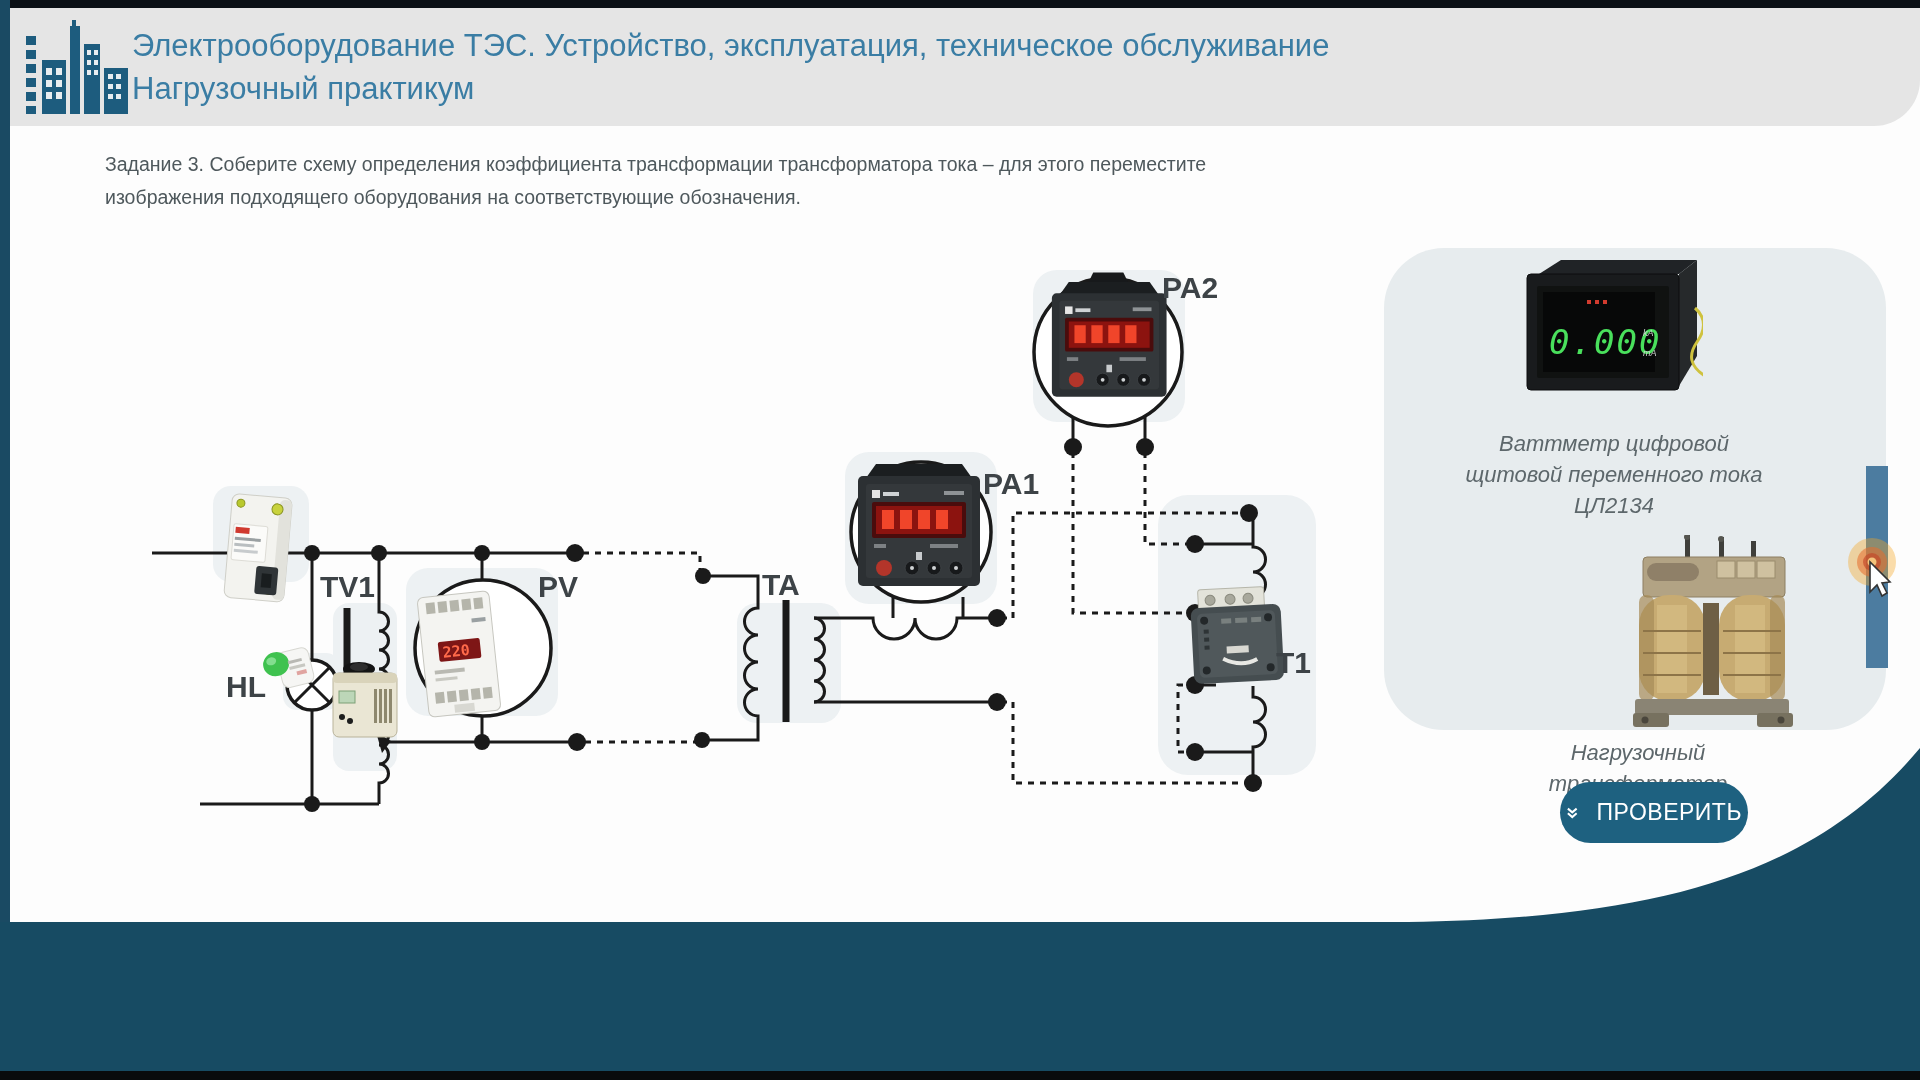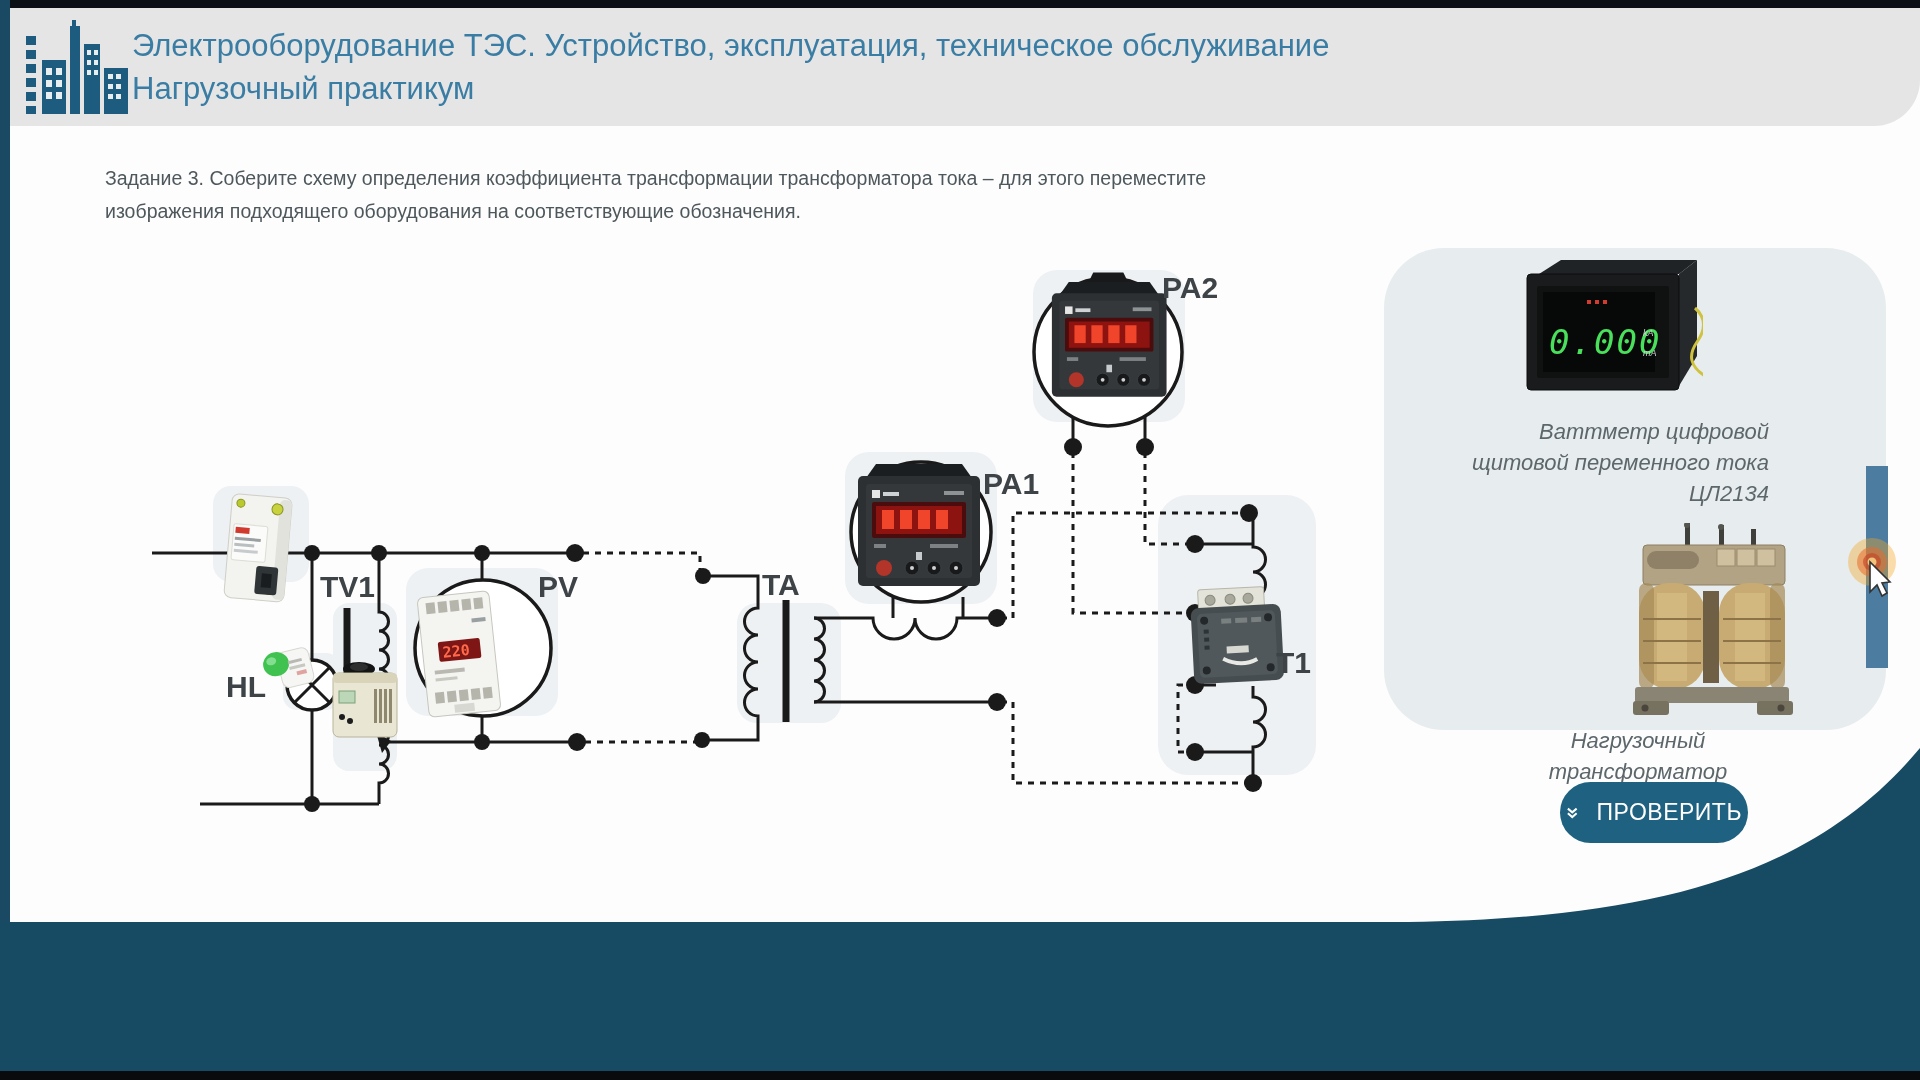--- a/index.html
+++ b/index.html
@@ -6,21 +6,21 @@
     background:#fdfdfd;font-family:"Liberation Sans",sans-serif;}
   .abs{position:absolute;}
   
   #bg-layer{left:0;top:0;width:1920px;height:1080px;z-index:0;}
   
   #header{left:10px;top:8px;width:1910px;height:118px;background:#e5e5e5;
     border-bottom-right-radius:46px;z-index:2;}
   #logo{left:16px;top:12px;}
   #title-block{left:122px;top:16px;line-height:43px;font-size:31px;color:#3a7da4;}
   
-  #task{left:105px;top:162px;width:1215px;font-size:19.5px;line-height:33px;color:#4e585c;z-index:2;}
+  #task{left:105px;top:148px;width:1215px;font-size:19.5px;line-height:33px;color:#4e585c;z-index:2;}
   
   #schematic{left:0;top:0;width:1920px;height:1080px;z-index:1;}
   .wire{stroke:#1a1a1a;stroke-width:3;fill:none;}
   .dash{stroke:#1a1a1a;stroke-width:3;fill:none;stroke-dasharray:6 6;}
   .dot{fill:#1a1a1a;}
   .zone{fill:#edf1f3;}
   .symcircle{fill:#ffffff;stroke:#1a1a1a;stroke-width:3.5;}
   .lbl{font-family:"Liberation Sans",sans-serif;font-size:30px;font-weight:600;fill:#3d4347;}
   
   #palette{left:1384px;top:248px;width:502px;height:482px;background:#e7ecee;
@@ -320,21 +320,21 @@
       <rect x="12" y="30" width="132" height="92" rx="2" fill="#101211"></rect>
       <rect x="18" y="36" width="112" height="80" fill="#070808"></rect>
       <rect x="62" y="44" width="4" height="4" fill="#d23b2e"></rect>
       <rect x="70" y="44" width="4" height="4" fill="#d23b2e"></rect>
       <rect x="78" y="44" width="4" height="4" fill="#d23b2e"></rect>
       <text x="24" y="98" font-size="34" fill="#49e05c" letter-spacing="2" font-family="DejaVu Sans Mono, monospace">0.000</text>
       <text x="118" y="80" font-size="9" fill="#cfd3d0">kA</text>
       <text x="118" y="100" font-size="9" fill="#cfd3d0">mA</text>
       <path d="M170 52 q16 14 2 34 q-14 20 8 34" stroke="#cfc23e" stroke-width="3" fill="none"></path>
     </svg>
-    <div class="caption" style="margin-top:8px;text-align:right;">Ваттметр цифровой щитовой переменного тока ЦЛ2134</div>
+    <div class="caption" style="margin-top:20px;">Ваттметр цифровой щитовой переменного тока ЦЛ2134</div>
   </div>
 
   <div class="palette-item" style="display:flex;flex-direction:column;align-items:flex-end;margin-top:14px;margin-left:48px;">
     <svg width="160" height="198" viewBox="0 0 160 198">
       <rect x="52" y="0" width="5" height="26" fill="#3f3f3b"></rect>
       <rect x="86" y="2" width="5" height="24" fill="#3f3f3b"></rect>
       <rect x="118" y="6" width="5" height="22" fill="#3f3f3b"></rect>
       <circle cx="54" cy="2" r="3" fill="#55554f"></circle>
         <circle cx="88" cy="4" r="3" fill="#55554f"></circle>
       <rect x="10" y="22" width="142" height="40" rx="4" fill="#b2a384" stroke="#8d7f62"></rect>

